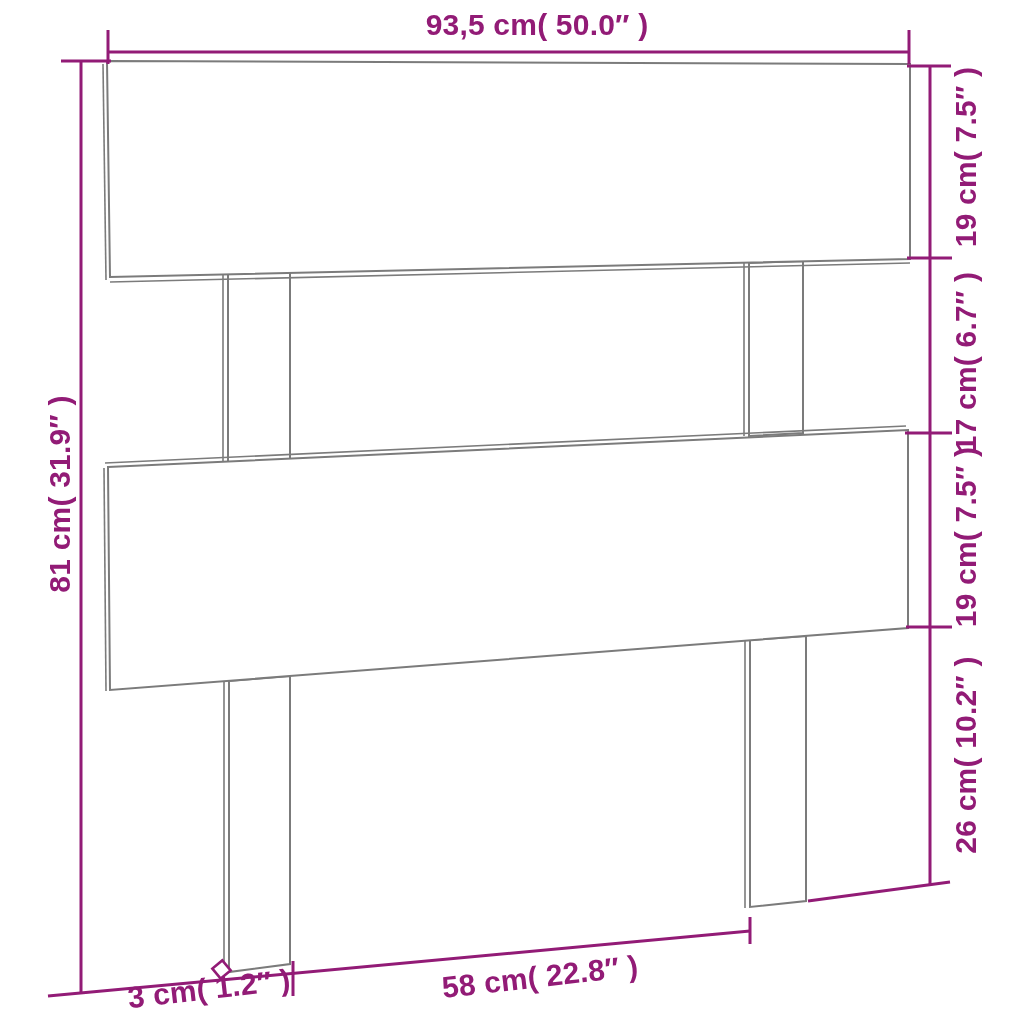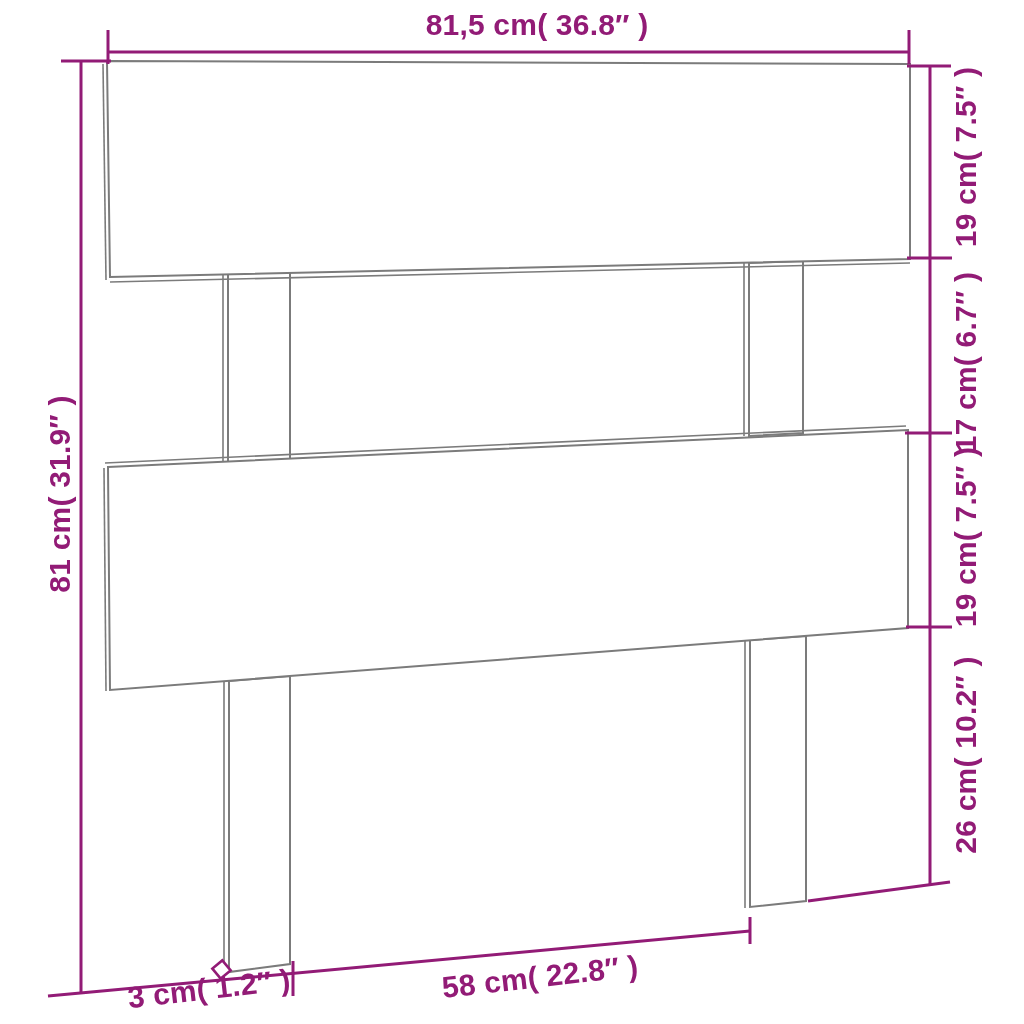--- a/index.html
+++ b/index.html
@@ -65,21 +65,21 @@
 
       <line class="dim" x1="48" y1="996" x2="750" y2="931"></line>
       <line class="dim" x1="293" y1="961" x2="293" y2="996"></line>
       <line class="dim" x1="750" y1="917" x2="750" y2="944"></line>
       <line class="dim" x1="808" y1="901" x2="950" y2="882"></line>
 
       <rect class="marker" x="215" y="963" width="13" height="13" transform="rotate(-40 221.5 969.5)"></rect>
     </g>
   </svg>
 
-  <div class="dim-label rot0" style="left:537px;top:25px;">81,5 cm( 36.8″ )</div>
+  <div class="dim-label rot0" style="left:537px;top:25px;">93,5 cm( 50.0″ )</div>
 
   <div class="dim-label rot90" style="left:60px;top:494px;">81 cm( 31.9″ )</div>
 
   <div class="dim-label rot90" style="left:966px;top:157px;">19 cm( 7.5″ )</div>
 
   <div class="dim-label rot90" style="left:966px;top:362px;">17 cm( 6.7″ )</div>
 
   <div class="dim-label rot90" style="left:966px;top:537px;">19 cm( 7.5″ )</div>
 
   <div class="dim-label rot90" style="left:966px;top:755px;">26 cm( 10.2″ )</div>

